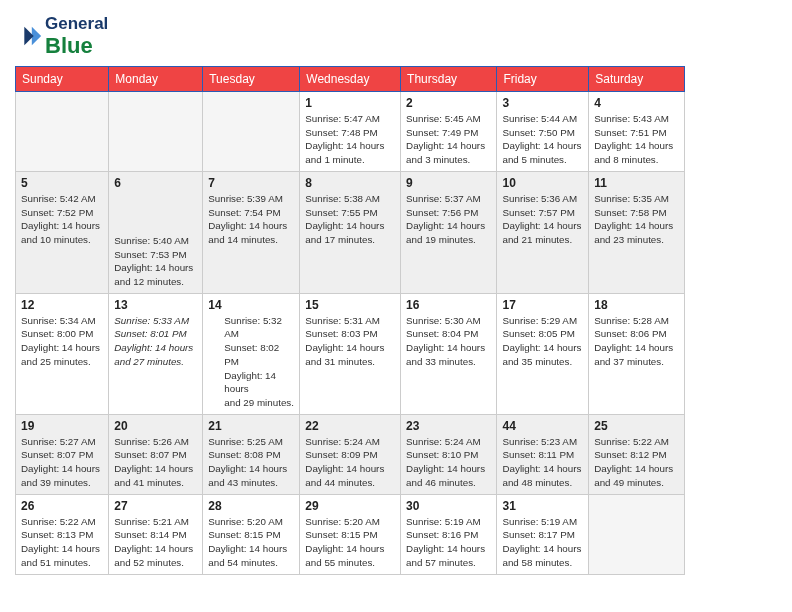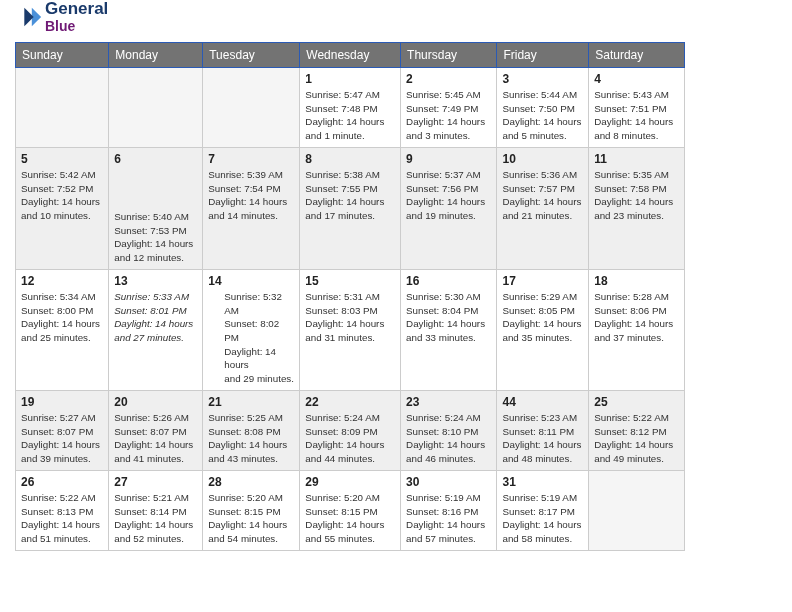--- a/index.html
+++ b/index.html
@@ -6,21 +6,21 @@
     body {
       font-family: Arial, sans-serif;
       background: #fff;
       width: 792px;
       height: 612px;
       overflow: hidden;
     }
     .page {
       width: 700px;
       min-height: 612px;
-      padding: 0 15px 10px 15px;
+      padding: 15px 15px 10px 15px;
       background: #fff;
     }
     .header {
       display: flex;
       justify-content: space-between;
       align-items: flex-start;
       margin-bottom: 8px;
     }
     .logo {
       display: flex;
@@ -42,21 +42,21 @@
     .location {
       font-size: 14px;
       color: #333;
     }
     .calendar {
       width: 100%;
       border-collapse: collapse;
       font-size: 10.5px;
     }
     .calendar th {
-      background: #737373;
+      background: #ef4444;
       color: #fff;
       text-align: left;
       padding: 5px 6px;
       font-size: 12px;
       font-weight: normal;
       border: 1px solid #2a5ab5;
     }
     .calendar td {
       border: 1px solid #ccc;
       vertical-align: top;
@@ -88,21 +88,21 @@
 
 <div class="page">
   <div class="header">
     <div class="logo">
       <svg class="logo-icon" viewBox="0 0 30 30">
         <polygon points="18,5 28,15 18,25" fill="#4a90d9"></polygon>
         <polygon points="10,5 20,15 10,25" fill="#1a3a6b"></polygon>
       </svg>
       <div>
         <div style="font-size:17px;font-weight:bold;color:#1a3a6b;line-height:1.1;">General</div>
-        <div style="font-size:14px;font-weight:bold;color:#701a75;line-height:1.1;">Blue</div>
+        <div style="font-size:22px;font-weight:bold;color:#15803d;line-height:1.1;">Blue</div>
       </div>
     </div>
     <div class="title-block">
       <div class="month-title"></div>
       <div class="location"></div>
     </div>
   </div>
 
   <table class="calendar">
     <thead>

